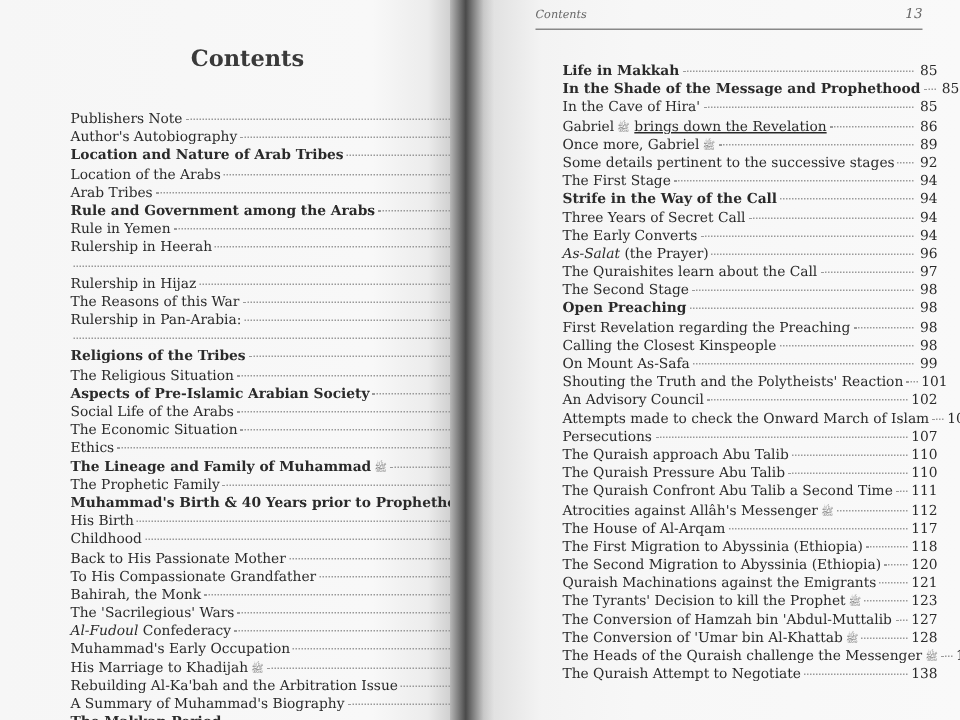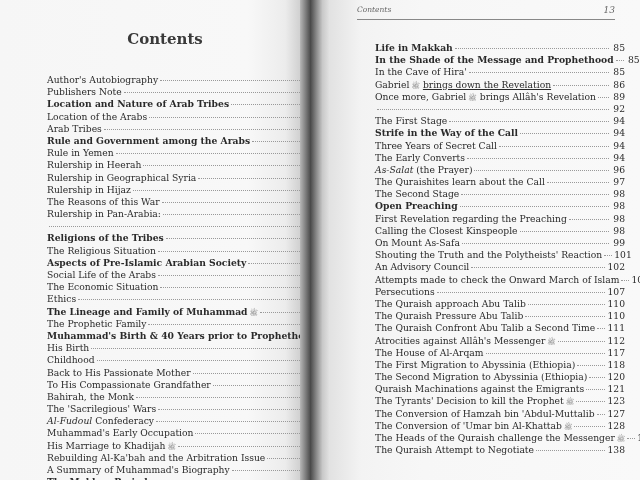--- a/index.html
+++ b/index.html
@@ -21,29 +21,29 @@
   .header { position:absolute; left:357px; top:5px; width:258px; height:14px; border-bottom:1px solid #888; font-size:7.5px; font-style:italic; color:#666; }
   .header .pn { position:absolute; right:0; top:0; font-size:9px; }
 </style>
 </head>
 <body>
 
 <div class="page left">
   <div class="title">Contents</div>
   <ul class="toc l" id="toc-left">
       <li class="row">
+        <span class="t">Publishers Note</span>
+        <span class="dots"></span>
+        <span class="p">5</span>
+      </li>
+      <li class="row">
         <span class="t">Author's Autobiography</span>
         <span class="dots"></span>
         <span class="p">8</span>
       </li>
-      <li class="row">
-        <span class="t">Publishers Note</span>
-        <span class="dots"></span>
-        <span class="p">5</span>
-      </li>
       <li class="row b">
         <span class="t">Location and Nature of Arab Tribes</span>
         <span class="dots"></span>
         <span class="p">23</span>
       </li>
       <li class="row">
         <span class="t">Location of the Arabs</span>
         <span class="dots"></span>
         <span class="p">23</span>
       </li>
@@ -61,21 +61,20 @@
         <span class="t">Rule in Yemen</span>
         <span class="dots"></span>
         <span class="p">32</span>
       </li>
       <li class="row">
         <span class="t">Rulership in Heerah</span>
         <span class="dots"></span>
         <span class="p">34</span>
       </li>
       <li class="row">
-        <span class="t">Rulership in Geographical Syria</span>
         <span class="dots"></span>
         <span class="p">37</span>
       </li>
       <li class="row">
         <span class="t">Rulership in Hijaz</span>
         <span class="dots"></span>
         <span class="p">37</span>
       </li>
       <li class="row">
         <span class="t">The Reasons of this War</span>
@@ -226,25 +225,25 @@
     <li class="row">
       <span class="t">Gabriel</span>
       <span class="sym">ﷺ</span>
       <span class="t" style="margin-left: 3px; text-decoration: underline;">brings down the Revelation</span>
       <span class="dots"></span>
       <span class="p">86</span>
     </li>
     <li class="row">
       <span class="t">Once more, Gabriel</span>
       <span class="sym">ﷺ</span>
-      <span class="t" style="margin-left: 3px;">brings Allâh's Revelation</span>
       <span class="dots"></span>
       <span class="p">89</span>
     </li>
     <li class="row">
+      <span class="t">Some details pertinent to the successive stages</span>
       <span class="dots"></span>
       <span class="p">92</span>
     </li>
     <li class="row">
       <span class="t">The First Stage</span>
       <span class="dots"></span>
       <span class="p">94</span>
     </li>
     <li class="row b">
       <span class="t">Strife in the Way of the Call</span>

